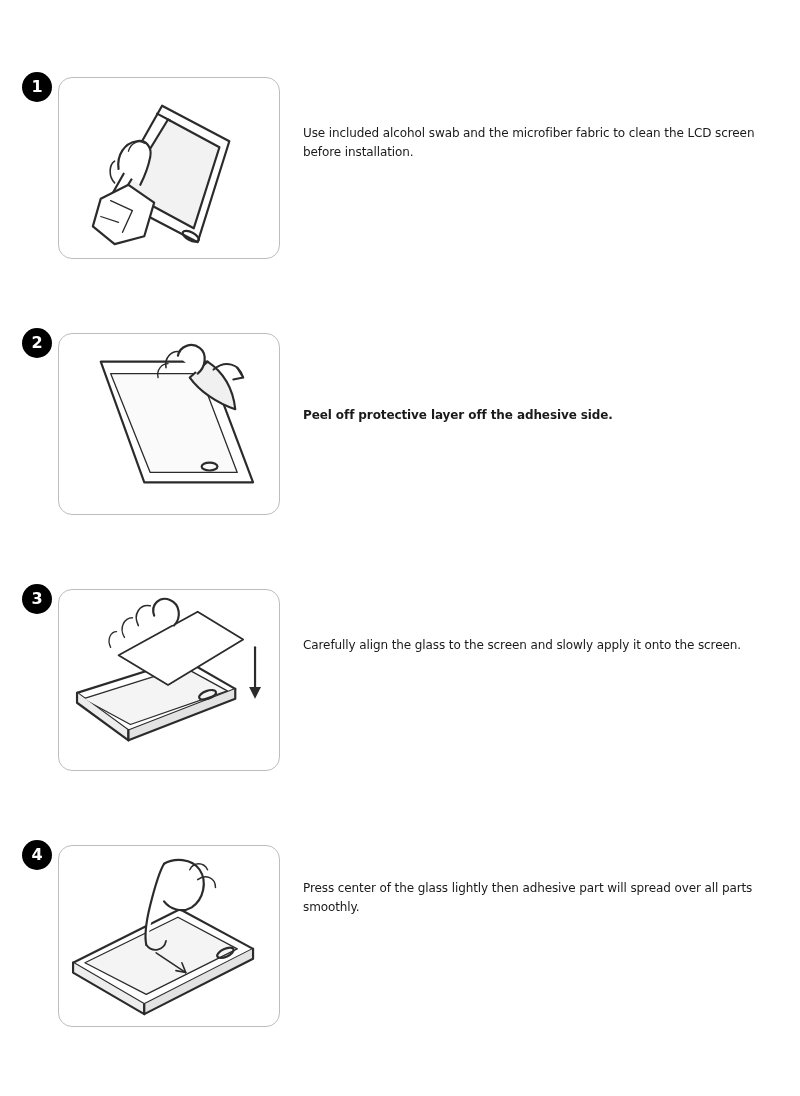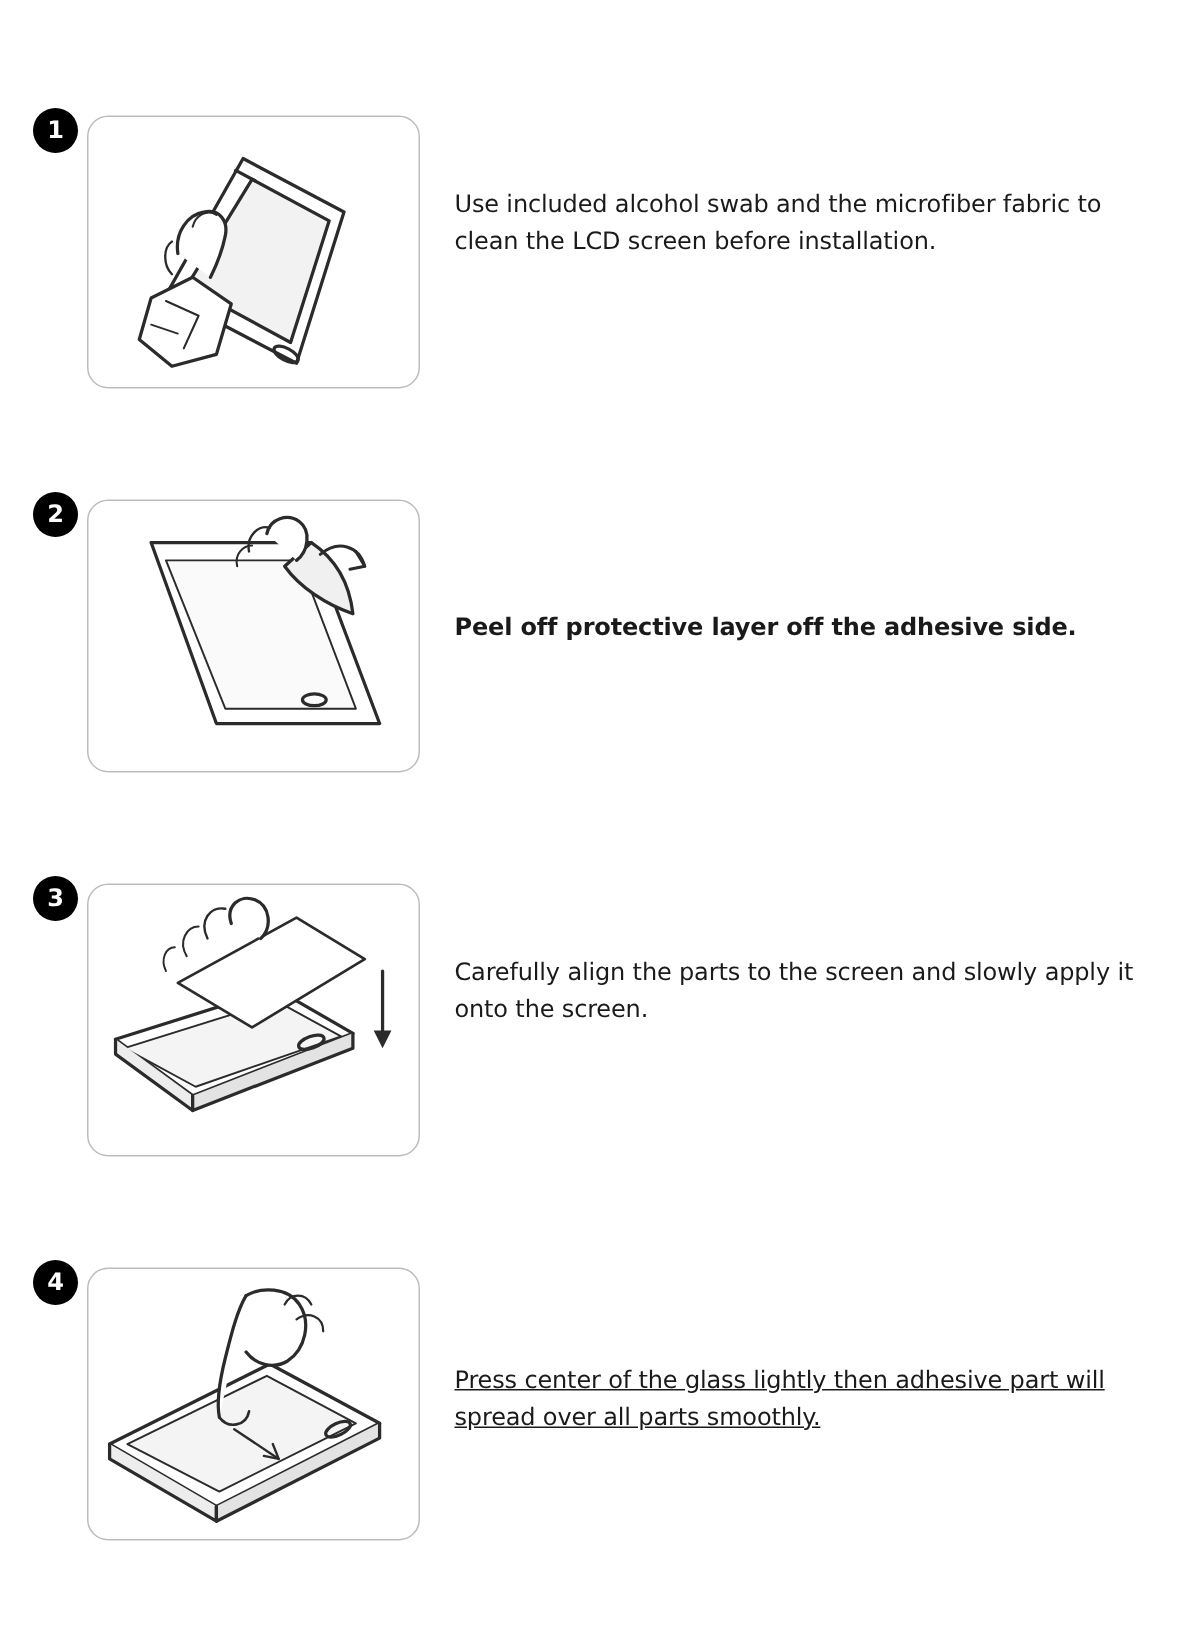--- a/index.html
+++ b/index.html
@@ -62,37 +62,37 @@
   .illustration svg {
     display: block;
     width: 100%;
     height: 100%;
   }
 
   .caption {
     position: absolute;
     left: 303px;
     width: 470px;
-    font-size: 16px;
+    font-size: 12px;
     line-height: 1.55;
     color: #1a1a1a;
     font-family: "DejaVu Sans", sans-serif;
     letter-spacing: -0.1px;
   }
 
   
   #step-1 { top: 0; }
   #step-2 { top: 0; }
   #step-3 { top: 0; }
   #step-4 { top: 0; }
 
   .cap-1 { top: 52px; }
   .cap-2 { top: 78px; font-weight: bold; }
   .cap-3 { top: 52px; }
-  .cap-4 { top: 68px; text-decoration: underline; }
+  .cap-4 { top: 39px; }
 
   .steps-wrap {
     position: absolute;
     left: 0;
     top: 72px;
     width: 800px;
   }
 
   .step + .step { margin-top: 8px; }
 </style>
@@ -177,21 +177,21 @@
             <path d="M80 36 C74 24 82 14 92 16" stroke-width="1.6"></path>
             <path d="M66 48 C60 38 66 28 74 28" stroke-width="1.4"></path>
             <path d="M52 58 C48 50 52 42 58 42" stroke-width="1.3"></path>
 
             <line x1="198" y1="58" x2="198" y2="104" stroke-width="2.2"></line>
             <path d="M198 110 L192 98 L204 98 Z" fill="#2b2b2b" stroke="none"></path>
           </g>
         </svg>
       </div>
 
-      <div class="caption cap-3">Carefully align the parts to the screen and slowly apply it onto the screen.</div>
+      <div class="caption cap-3">Carefully align the glass to the screen and slowly apply it onto the screen.</div>
     </div>
 
     <div class="step" id="step-4">
       <div class="step-badge">4</div>
 
       <div class="illustration">
         <svg viewBox="0 0 222 182" xmlns="http://www.w3.org/2000/svg">
           <g fill="none" stroke="#2b2b2b" stroke-width="2.2" stroke-linejoin="round" stroke-linecap="round">
 
             <path d="M14 118 L122 64 L196 104 L86 160 Z" fill="#ffffff"></path>

